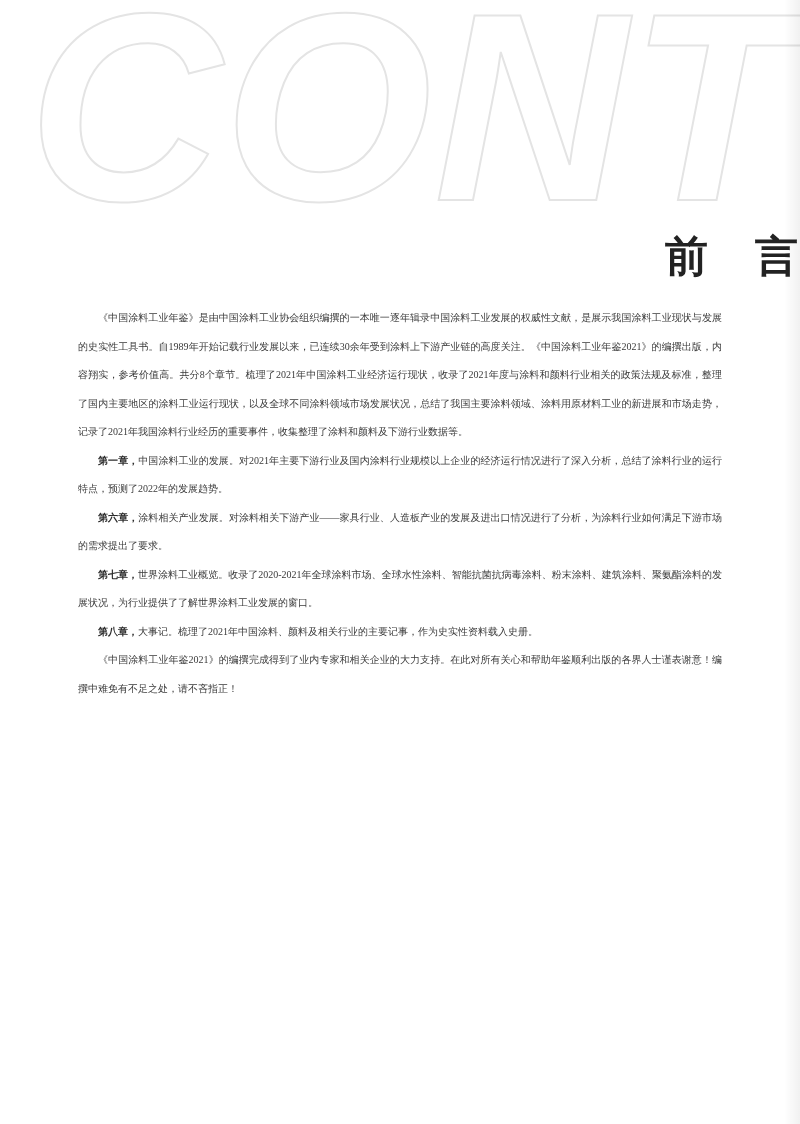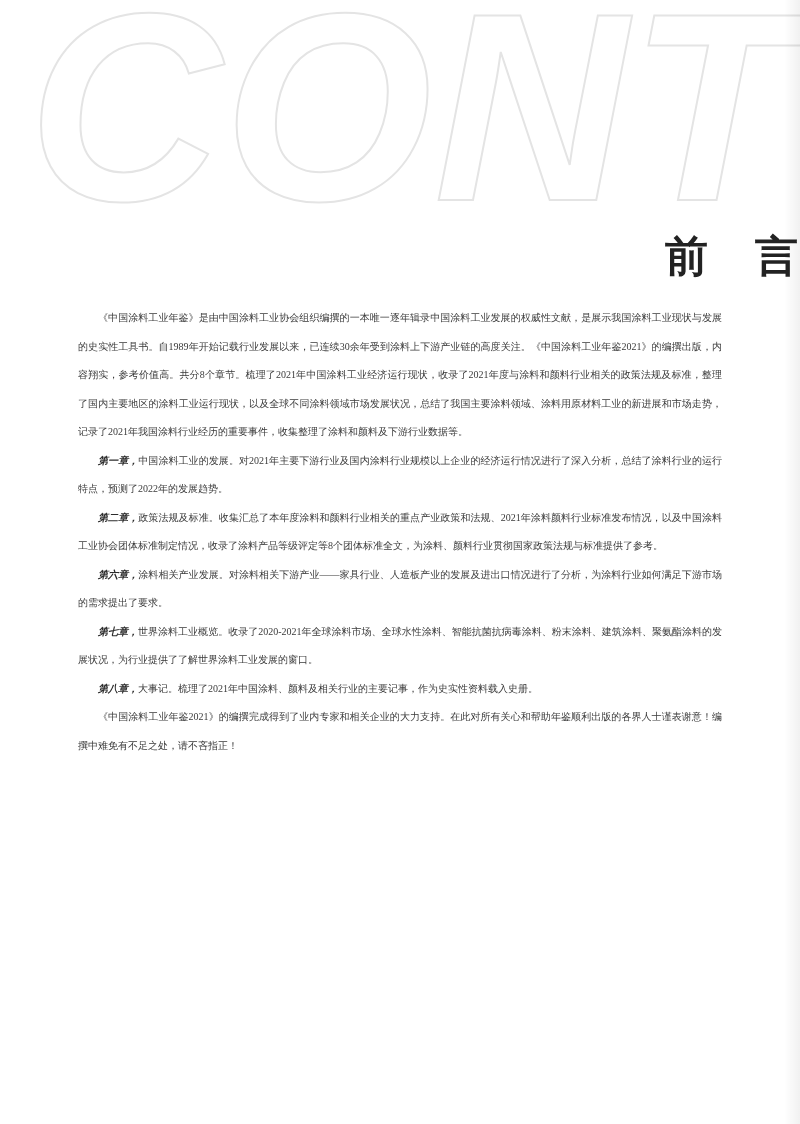--- a/index.html
+++ b/index.html
@@ -59,21 +59,20 @@
     text-align: justify;
     text-justify: inter-ideograph;
     text-indent: 2em;
     color: #3a3a3a;
     word-break: break-all;
   }
   .chapter-label {
     font-family: "Liberation Sans", "DejaVu Sans", sans-serif;
     font-weight: bold;
     color: #2c2c2c;
-    font-style: italic;
   }
   
   .edge-shade-right {
     position: absolute;
     top: 0;
     right: 0;
     width: 16px;
     height: 100%;
     background: linear-gradient(to right, rgba(0,0,0,0), rgba(0,0,0,0.055));
     pointer-events: none;
@@ -87,21 +86,20 @@
   <svg class="watermark" viewBox="0 0 800 212" xmlns="http://www.w3.org/2000/svg" aria-hidden="true">
     <text x="28" y="200" font-family="Liberation Sans, DejaVu Sans, sans-serif" font-size="268" font-style="italic" font-weight="bold" letter-spacing="2" fill="none" stroke="#e4e4e4" stroke-width="2">CONT</text>
   </svg>
 
   <h1 class="page-title">前　言</h1>
 
   <div class="content">
 
     <p class="para">《中国涂料工业年鉴》是由中国涂料工业协会组织编撰的一本唯一逐年辑录中国涂料工业发展的权威性文献，是展示我国涂料工业现状与发展的史实性工具书。自1989年开始记载行业发展以来，已连续30余年受到涂料上下游产业链的高度关注。《中国涂料工业年鉴2021》的编撰出版，内容翔实，参考价值高。共分8个章节。梳理了2021年中国涂料工业经济运行现状，收录了2021年度与涂料和颜料行业相关的政策法规及标准，整理了国内主要地区的涂料工业运行现状，以及全球不同涂料领域市场发展状况，总结了我国主要涂料领域、涂料用原材料工业的新进展和市场走势，记录了2021年我国涂料行业经历的重要事件，收集整理了涂料和颜料及下游行业数据等。</p>
       <p class="para"><span class="chapter-label">第一章，</span>中国涂料工业的发展。对2021年主要下游行业及国内涂料行业规模以上企业的经济运行情况进行了深入分析，总结了涂料行业的运行特点，预测了2022年的发展趋势。</p>
-      <p class="para"><span class="chapter-label">第二章，</span>政策法规及标准。收集汇总了本年度涂料和颜料行业相关的重点产业政策和法规、2021年涂料颜料行业标准发布情况，以及中国涂料工业协会团体标准制定情况，收录了涂料产品等级评定等8个团体标准全文，为涂料、颜料行业贯彻国家政策法规与标准提供了参考。</p>
       <p class="para"><span class="chapter-label">第六章，</span>涂料相关产业发展。对涂料相关下游产业——家具行业、人造板产业的发展及进出口情况进行了分析，为涂料行业如何满足下游市场的需求提出了要求。</p>
       <p class="para"><span class="chapter-label">第七章，</span>世界涂料工业概览。收录了2020-2021年全球涂料市场、全球水性涂料、智能抗菌抗病毒涂料、粉末涂料、建筑涂料、聚氨酯涂料的发展状况，为行业提供了了解世界涂料工业发展的窗口。</p>
       <p class="para"><span class="chapter-label">第八章，</span>大事记。梳理了2021年中国涂料、颜料及相关行业的主要记事，作为史实性资料载入史册。</p>
       <p class="para">《中国涂料工业年鉴2021》的编撰完成得到了业内专家和相关企业的大力支持。在此对所有关心和帮助年鉴顺利出版的各界人士谨表谢意！编撰中难免有不足之处，请不吝指正！</p>
   </div>
 
   <div class="edge-shade-right"></div>
 
 </div>
 

